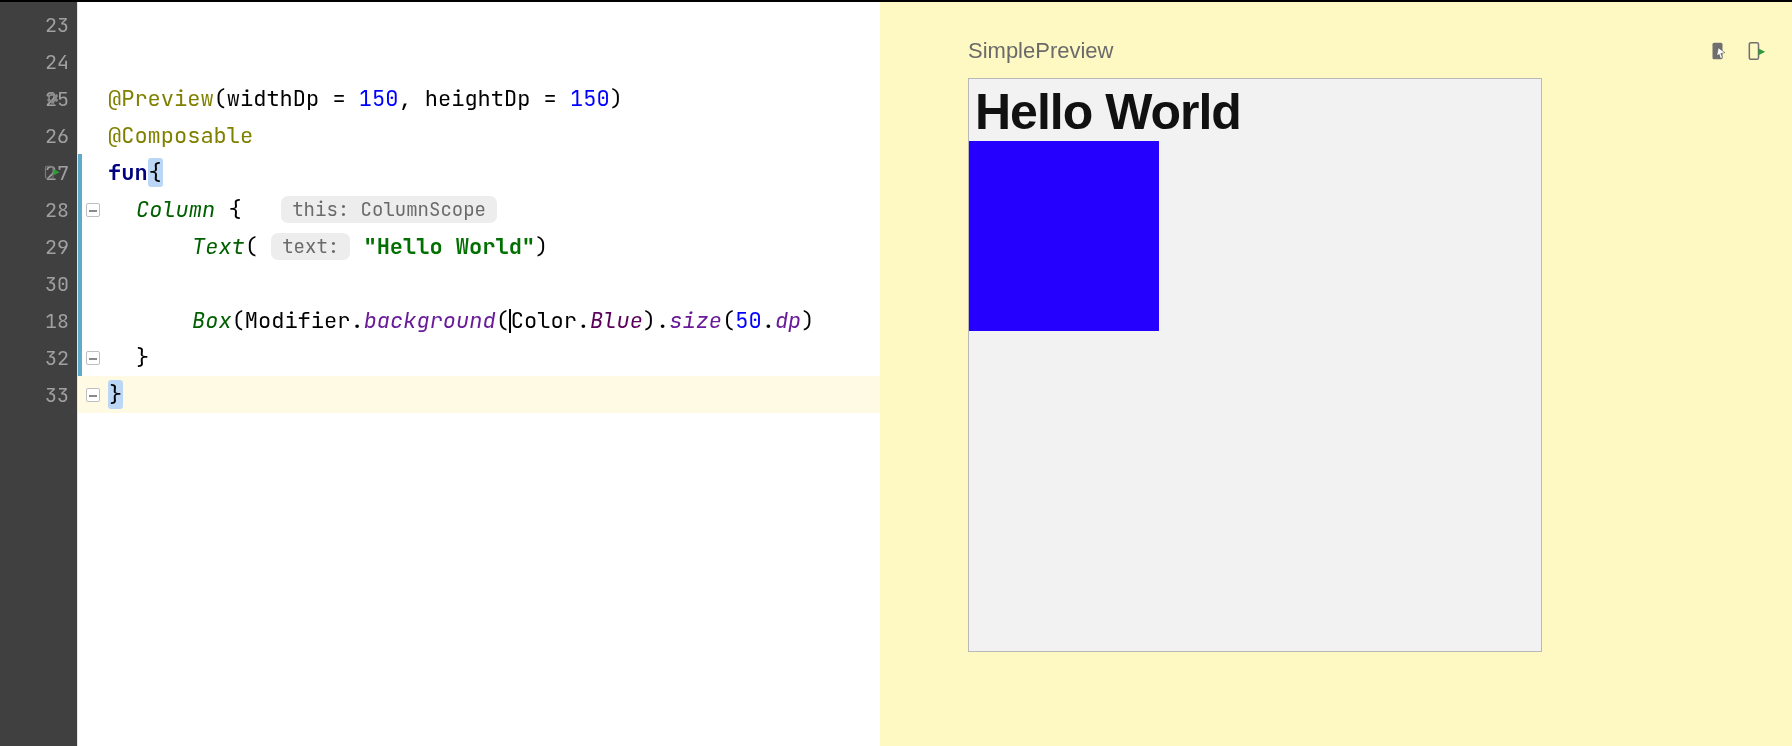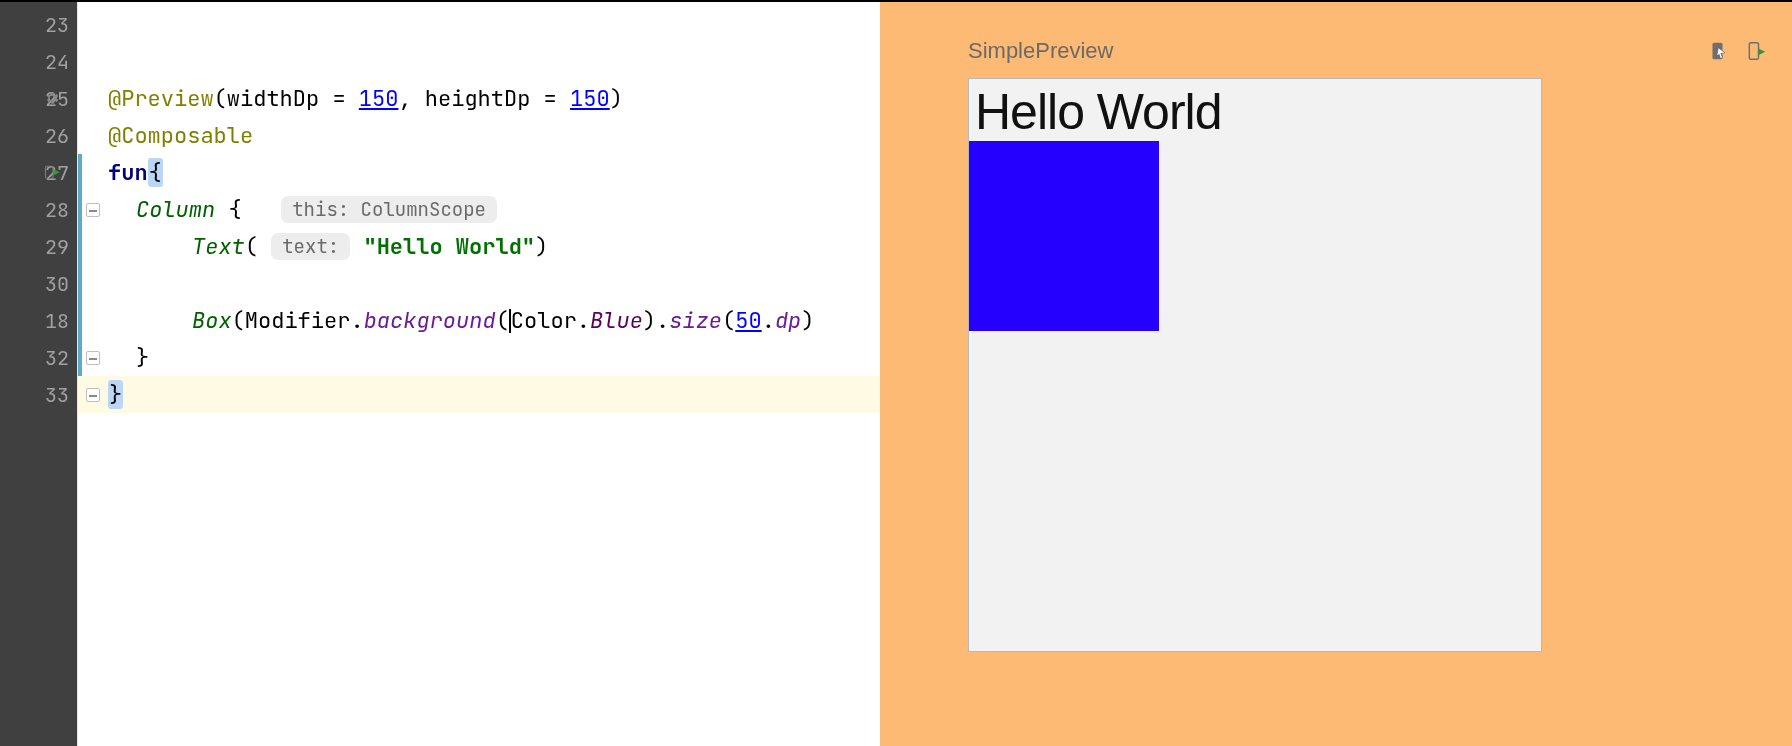--- a/index.html
+++ b/index.html
@@ -105,42 +105,42 @@
     left: 2px; right: 2px; top: 6px;
     height: 2px;
     background: #8a8a8a;
   }
   
   .ann { color: #808000; }         
   .kw  { color: #000080; font-weight: 600; }   
   .fn  { color: #000000; }
   .it  { color: #006000; font-style: italic; }
   .ext { color: #6a1b9a; font-style: italic; } 
-  .num { color: #0000ff; text-decoration: underline; }
+  .num { color: #0000ff; }
   .str { color: #007000; font-weight: 600; }
   .con { color: #5a005a; font-style: italic; } 
   .hint{
     background: #ededed;
     color: #6a6a6a;
     border-radius: 7px;
     padding: 1px 11px;
     font-size: 19px;
     font-family: inherit;
   }
   .brace-match {
     background: #bcd6f5;
     border-radius: 3px;
     padding: 0 1px;
   }
   
   
   .preview-pane {
     flex: 1 1 auto;
     height: 100%;
-    background: #fdba74;
+    background: #fef9c3;
     padding: 34px 25px 34px 88px;
     position: relative;
   }
   .preview-header {
     display: flex;
     align-items: center;
     justify-content: space-between;
     height: 30px;
     margin-bottom: 12px;
   }
@@ -160,21 +160,21 @@
     justify-content: center;
   }
   .preview-canvas {
     width: 574px;
     height: 574px;
     border: 1.5px solid #b8b8b8;
     background: #f2f2f2;
   }
   .preview-canvas .hello {
     font-size: 50px;
-    font-weight: 400;
+    font-weight: 700;
     color: #111;
     padding: 4px 6px 0 6px;
     letter-spacing: -1px;
   }
   .blue-box {
     width: 190px;
     height: 190px;
     background: #2600ff;
     margin-left: 0;
   }

